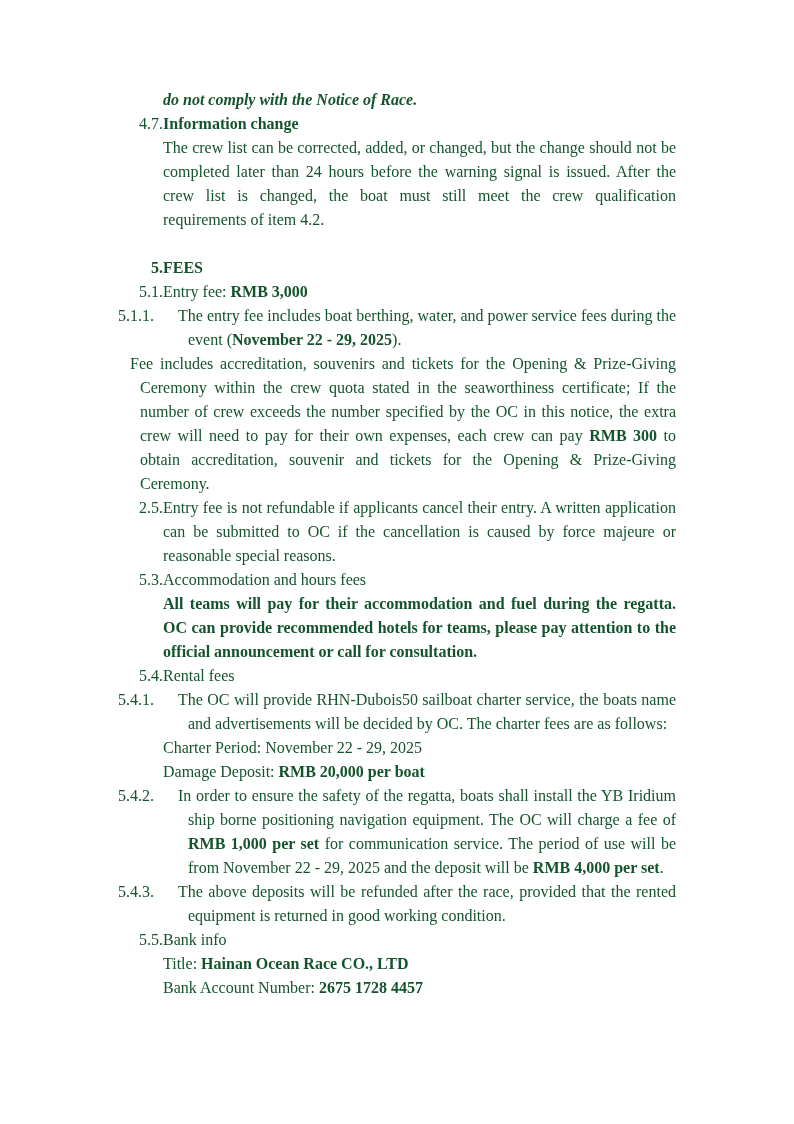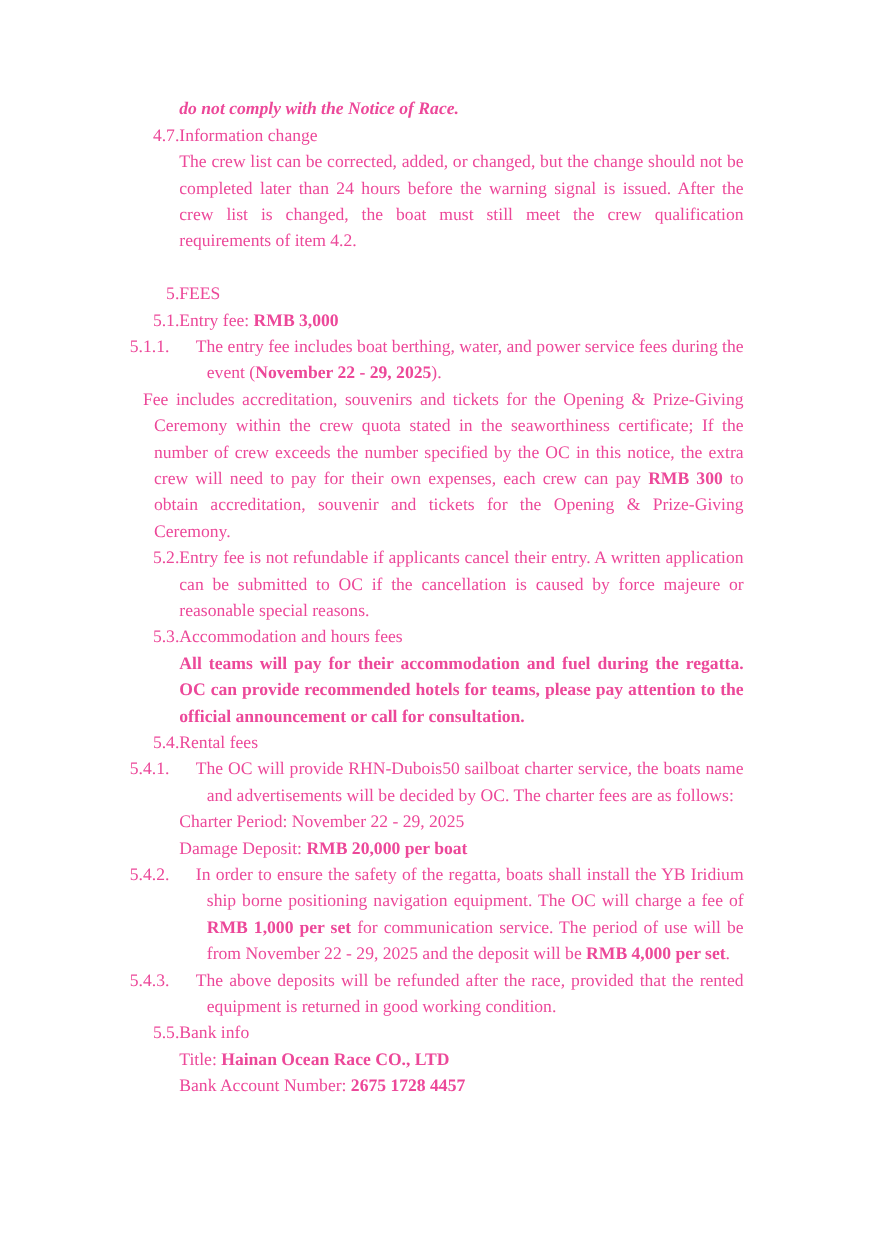--- a/index.html
+++ b/index.html
@@ -3,40 +3,40 @@
 <meta charset="utf-8">
 <style>
   html, body { margin: 0; padding: 0; background: #ffffff; }
   .page {
     position: relative;
     width: 794px;
     height: 1124px;
     box-sizing: border-box;
     padding: 88px 118px 40px 118px;
     background: #ffffff;
-    color: #ec4899;
+    color: #14532d;
     font-family: "Liberation Serif", "DejaVu Serif", serif;
     font-size: 16px;
     line-height: 24px;
     overflow: hidden;
   }
   
   .item2 { display: flex; }
   .item2 > .num { flex: 0 0 45px; text-align: right; }
   .item2 > .body { flex: 1 1 auto; min-width: 0; }
   .item3 { display: flex; }
   .item3 > .num { flex: 0 0 48px; }
   .item3 > .body { flex: 1 1 auto; min-width: 0; padding-left: 10px; text-indent: -10px; margin-left: 12px; }
   .justify > .body { text-align: justify; }
   .para-indent { margin-left: 45px; }
   .para-indent.justify { text-align: justify; }
   .line-indent { margin-left: 45px; }
   .spacer { height: 24px; }
   
-  .r-b  { font-weight: normal; }
+  .r-b  { font-weight: bold; }
   .r-bu { font-weight: bold; }
   .r-bi { font-weight: bold; font-style: italic; }
 </style>
 </head>
 <body>
 
 <div class="page">
     <div class="para-indent"><span class="r-bi">do not comply with the Notice of Race.</span></div>
     <div class="item2">
       <span class="num">4.7.</span>
@@ -53,21 +53,21 @@
       <div class="body"><span>Entry fee: </span><span class="r-bu">RMB 3,000</span></div>
     </div>
     <div class="item3 justify">
       <span class="num">5.1.1.</span>
       <div class="body"><span>The entry fee includes boat berthing, water, and power service fees during the event (</span><span class="r-bu">November 22 - 29, 2025</span><span>).</span></div>
     </div>
     <div class="item3 justify">
       <div class="body"><span>Fee includes accreditation, souvenirs and tickets for the Opening &amp; Prize-Giving Ceremony within the crew quota stated in the seaworthiness certificate; If the number of crew exceeds the number specified by the OC in this notice, the extra crew will need to pay for their own expenses, each crew can pay </span><span class="r-bu">RMB 300</span><span> to obtain accreditation, souvenir and tickets for the Opening &amp; Prize-Giving Ceremony.</span></div>
     </div>
     <div class="item2 justify">
-      <span class="num">5.2.</span>
+      <span class="num">2.5.</span>
       <div class="body"><span>Entry fee is not refundable if applicants cancel their entry. A written application can be submitted to OC if the cancellation is caused by force majeure or reasonable special reasons.</span></div>
     </div>
     <div class="item2">
       <span class="num">5.3.</span>
       <div class="body"><span>Accommodation and hours fees</span></div>
     </div>
     <div class="para-indent justify"><span class="r-bu">All teams will pay for their accommodation and fuel during the regatta. OC can provide recommended hotels for teams, please pay attention to the official announcement or call for consultation.</span></div>
     <div class="item2">
       <span class="num">5.4.</span>
       <div class="body"><span>Rental fees</span></div>

